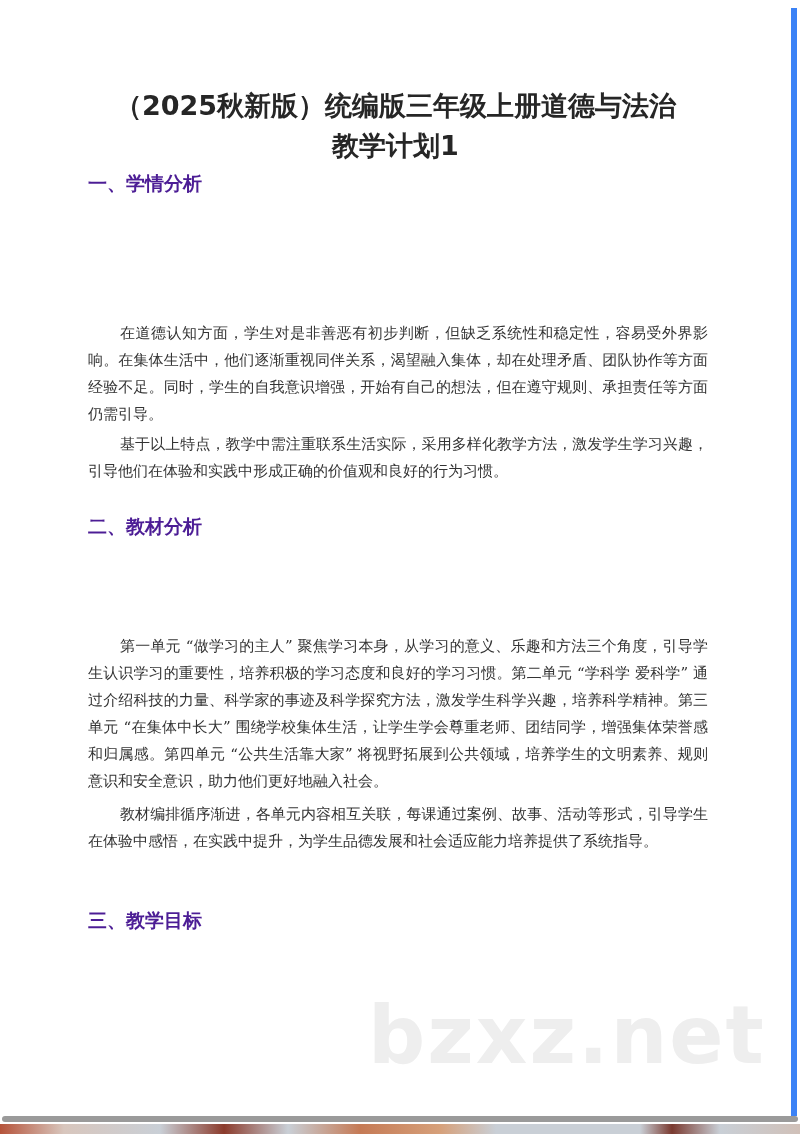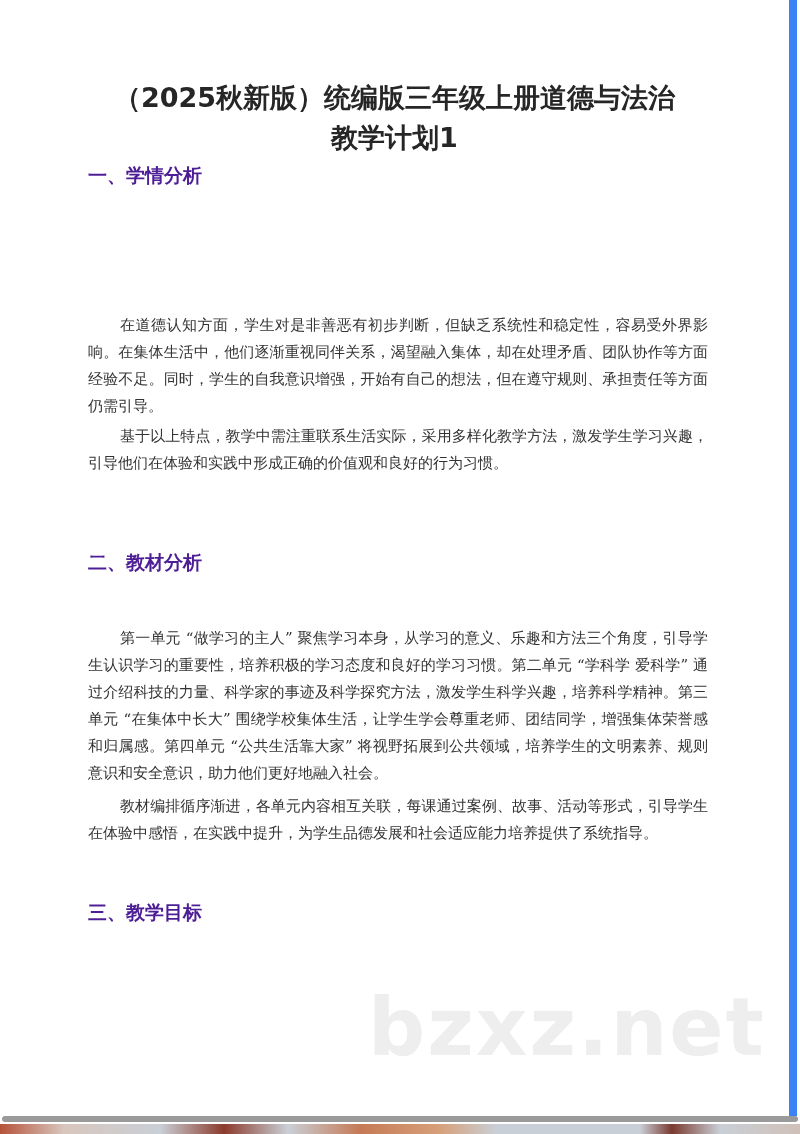--- a/index.html
+++ b/index.html
@@ -9,25 +9,25 @@
       overflow: hidden;
       background: #ffffff;
     }
     body {
       position: relative;
       font-family: "DejaVu Serif", "Liberation Serif", serif;
       color: #2a2a2a;
     }
     .page {
       position: absolute;
-      left: 0; top: 0;
+      left: 0; top: 8px;
       width: 797px;
       height: 1116px;
       background: #ffffff;
-      border-right: 8px solid #3b82f6;
+      border-right: 6px solid #3b82f6;
       overflow: hidden;
     }
     .doc-title {
       position: absolute;
       left: 0; right: 0;
       text-align: center;
       font-family: "DejaVu Sans", "Liberation Sans", sans-serif;
       font-weight: bold;
       font-size: 27px;
       color: #262626;
@@ -100,21 +100,21 @@
 <body>
 
 <div class="page">
   <div class="doc-title line1">（2025秋新版）统编版三年级上册道德与法治</div>
   <div class="doc-title line2">教学计划1</div>
 
   <div class="section-heading" style="top:163px;">一、学情分析</div>
   <p class="para" style="top:423px;">基于以上特点，教学中需注重联系生活实际，采用多样化教学方法，激发学生学习兴趣，引导他们在体验和实践中形成正确的价值观和良好的行为习惯。</p>
   <p class="para" style="top:312px;">在道德认知方面，学生对是非善恶有初步判断，但缺乏系统性和稳定性，容易受外界影响。在集体生活中，他们逐渐重视同伴关系，渴望融入集体，却在处理矛盾、团队协作等方面经验不足。同时，学生的自我意识增强，开始有自己的想法，但在遵守规则、承担责任等方面仍需引导。</p>
 
-  <div class="section-heading" style="top:506px;margin-top:44px;">二、教材分析</div>
+  <div class="section-heading" style="top:506px;">二、教材分析</div>
   <p class="para" style="top:793px;">教材编排循序渐进，各单元内容相互关联，每课通过案例、故事、活动等形式，引导学生在体验中感悟，在实践中提升，为学生品德发展和社会适应能力培养提供了系统指导。</p>
   <p class="para" style="top:625px;">第一单元 “做学习的主人” 聚焦学习本身，从学习的意义、乐趣和方法三个角度，引导学生认识学习的重要性，培养积极的学习态度和良好的学习习惯。第二单元 “学科学 爱科学” 通过介绍科技的力量、科学家的事迹及科学探究方法，激发学生科学兴趣，培养科学精神。第三单元 “在集体中长大” 围绕学校集体生活，让学生学会尊重老师、团结同学，增强集体荣誉感和归属感。第四单元 “公共生活靠大家” 将视野拓展到公共领域，培养学生的文明素养、规则意识和安全意识，助力他们更好地融入社会。</p>
 
   <div class="section-heading" style="top:900px;">三、教学目标</div>
 
   <div class="watermark">bzxz.net</div>
 </div>
 
 <div class="h-scrollbar-track">
   <div class="h-scrollbar-thumb"></div>

